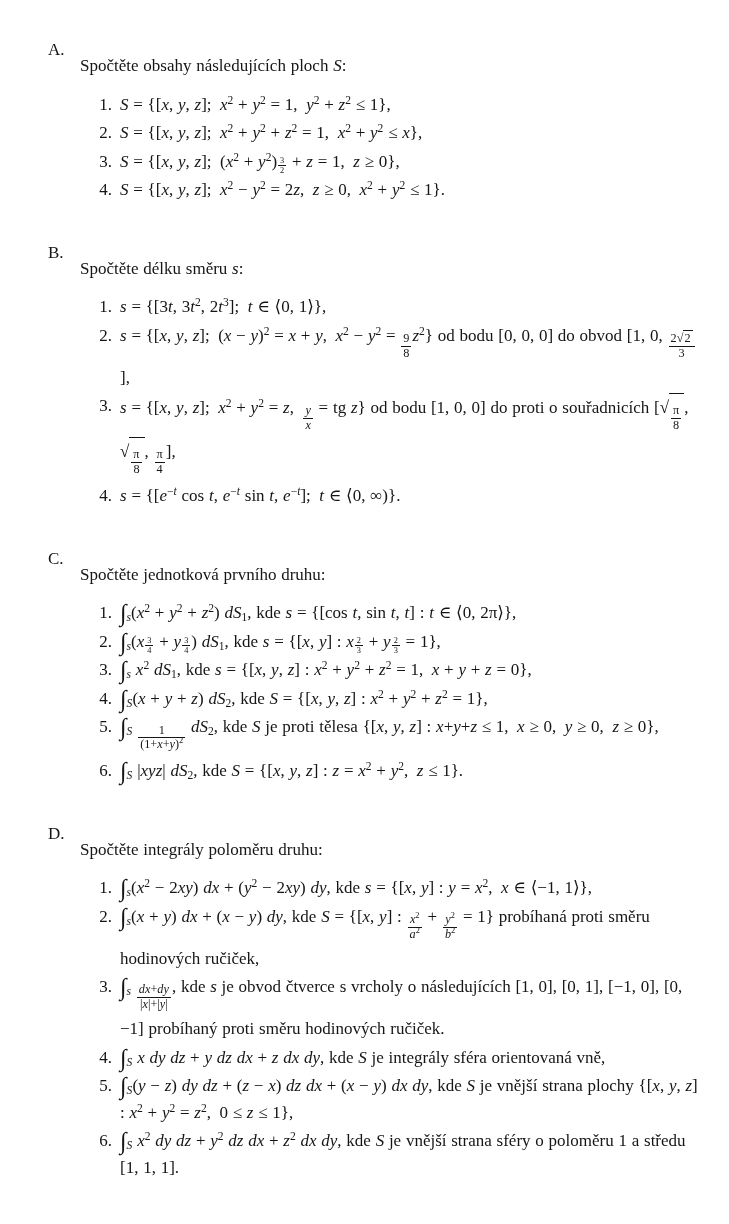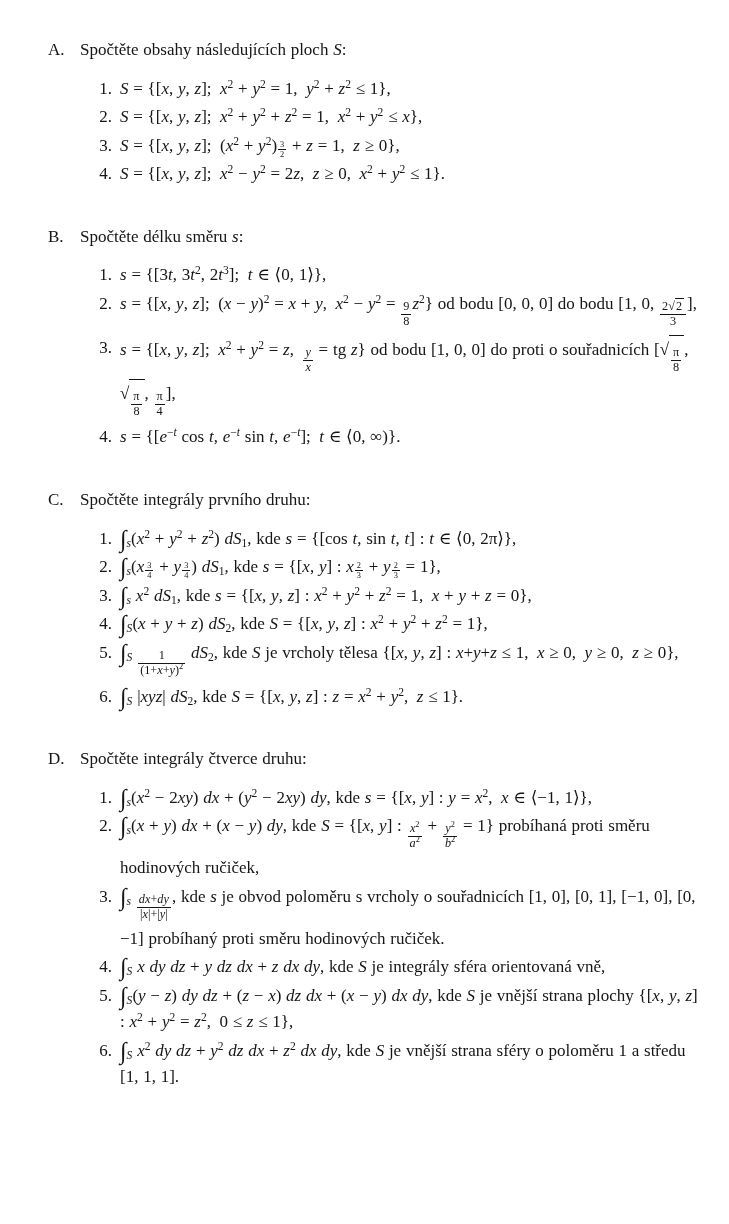--- a/index.html
+++ b/index.html
@@ -15,21 +15,21 @@
   }
   .page { padding: 37px 30px 0 48px; }
 
   .section { margin-bottom: 36px; }
   .section:last-child { margin-bottom: 0; }
   
   .page > .section:first-child .sec-head { clip-path: inset(5px 0 0 0); }
 
   .sec-head { display: flex; margin-bottom: 12px; }
   .sec-letter { flex: none; width: 32px; }
-  .sec-title { flex: 1; }
+  .sec-title { flex: 1; margin-top: 16px; }
 
   ol.items { list-style: none; margin: 0; padding: 0 0 0 44px; }
   li.item { display: flex; margin: 0 0 2px 0; }
   .num { flex: none; width: 20px; text-align: right; margin-right: 8px; }
   .body-txt { flex: 1; }
 
   
   .math i { font-style: italic; }
   .up, .rad { font-style: normal; }
   sup, sub { font-size: 0.68em; line-height: 0; }
@@ -87,21 +87,21 @@
     <ol class="items">
         <li class="item">
     <span class="num">1.</span>
     <span class="body-txt"><span class="math"><i>s</i> = {[3<i>t</i>, 3<i>t</i><sup>2</sup>, 2<i>t</i><sup>3</sup>]; <i>t</i> ∈ ⟨0, 1⟩},</span></span>
   </li>
         <li class="item">
     <span class="num">2.</span>
     <span class="body-txt"><span class="math"><i>s</i> = {[<i>x</i>, <i>y</i>, <i>z</i>]; (<i>x</i> − <i>y</i>)<sup>2</sup> = <i>x</i> + <i>y</i>, <i>x</i><sup>2</sup> − <i>y</i><sup>2</sup> = <span class="fr">
                 <span class="nu">9</span>
                 <span class="de">8</span>
-              </span><i>z</i><sup>2</sup>} </span><span class="text">od bodu </span><span class="math">[0, 0, 0] </span><span class="text">do bodu </span><span class="math">[1, 0, <span class="fr">
+              </span><i>z</i><sup>2</sup>} </span><span class="text">od bodu </span><span class="math">[0, 0, 0] </span><span class="text">do obvod </span><span class="math">[1, 0, <span class="fr">
                 <span class="nu">2<span class="rad">√</span><span class="sqi">2</span></span>
                 <span class="de">3</span>
               </span>],</span></span>
   </li>
         <li class="item">
     <span class="num">3.</span>
     <span class="body-txt"><span class="math"><i>s</i> = {[<i>x</i>, <i>y</i>, <i>z</i>]; <i>x</i><sup>2</sup> + <i>y</i><sup>2</sup> = <i>z</i>, <span class="fr">
                 <span class="nu"><i>y</i></span>
                 <span class="de"><i>x</i></span>
               </span> = <span class="up">tg</span> <i>z</i>} </span><span class="text">od bodu </span><span class="math">[1, 0, 0] </span><span class="text">do proti o souřadnicích </span><span class="math">[<span class="rad">√</span><span class="sqi"><span class="fr">
@@ -117,21 +117,21 @@
   </li>
         <li class="item">
     <span class="num">4.</span>
     <span class="body-txt"><span class="math"><i>s</i> = {[<i>e</i><sup>−<i>t</i></sup> <span class="up">cos</span> <i>t</i>, <i>e</i><sup>−<i>t</i></sup> <span class="up">sin</span> <i>t</i>, <i>e</i><sup>−<i>t</i></sup>]; <i>t</i> ∈ ⟨0, ∞)}.</span></span>
   </li>
       </ol>
   </section>
     <section class="section">
     <div class="sec-head">
       <span class="sec-letter">C.</span>
-      <span class="sec-title"><span class="text">Spočtěte integrály prvního druhu:</span></span>
+      <span class="sec-title"><span class="text">Spočtěte jednotková prvního druhu:</span></span>
     </div>
     <ol class="items">
         <li class="item">
     <span class="num">1.</span>
     <span class="body-txt"><span class="math"><span class="int">∫</span><sub><i>s</i></sub>(<i>x</i><sup>2</sup> + <i>y</i><sup>2</sup> + <i>z</i><sup>2</sup>) <i>dS</i><sub>1</sub>, </span><span class="text">kde </span><span class="math"><i>s</i> = {[<span class="up">cos</span> <i>t</i>, <span class="up">sin</span> <i>t</i>, <i>t</i>] : <i>t</i> ∈ ⟨0, 2π⟩},</span></span>
   </li>
         <li class="item">
     <span class="num">2.</span>
     <span class="body-txt"><span class="math"><span class="int">∫</span><sub><i>s</i></sub>(<i>x</i><sup><span class="fr">
                   <span class="nu">3</span>
@@ -153,32 +153,32 @@
   </li>
         <li class="item">
     <span class="num">4.</span>
     <span class="body-txt"><span class="math"><span class="int">∫</span><sub><i>S</i></sub>(<i>x</i> + <i>y</i> + <i>z</i>) <i>dS</i><sub>2</sub>, </span><span class="text">kde </span><span class="math"><i>S</i> = {[<i>x</i>, <i>y</i>, <i>z</i>] : <i>x</i><sup>2</sup> + <i>y</i><sup>2</sup> + <i>z</i><sup>2</sup> = 1},</span></span>
   </li>
         <li class="item">
     <span class="num">5.</span>
     <span class="body-txt"><span class="math"><span class="int">∫</span><sub><i>S</i></sub> <span class="fr">
                 <span class="nu">1</span>
                 <span class="de">(1+<i>x</i>+<i>y</i>)<sup>2</sup></span>
-              </span> <i>dS</i><sub>2</sub>, </span><span class="text">kde </span><span class="math"><i>S</i> </span><span class="text">je vrcholy tělesa </span><span class="math">{[<i>x</i>, <i>y</i>, <i>z</i>] : <i>x</i>+<i>y</i>+<i>z</i> ≤ 1, <i>x</i> ≥ 0, <i>y</i> ≥ 0, <i>z</i> ≥ 0},</span></span>
+              </span> <i>dS</i><sub>2</sub>, </span><span class="text">kde </span><span class="math"><i>S</i> </span><span class="text">je proti tělesa </span><span class="math">{[<i>x</i>, <i>y</i>, <i>z</i>] : <i>x</i>+<i>y</i>+<i>z</i> ≤ 1, <i>x</i> ≥ 0, <i>y</i> ≥ 0, <i>z</i> ≥ 0},</span></span>
   </li>
         <li class="item">
     <span class="num">6.</span>
     <span class="body-txt"><span class="math"><span class="int">∫</span><sub><i>S</i></sub> |<i>xyz</i>| <i>dS</i><sub>2</sub>, </span><span class="text">kde </span><span class="math"><i>S</i> = {[<i>x</i>, <i>y</i>, <i>z</i>] : <i>z</i> = <i>x</i><sup>2</sup> + <i>y</i><sup>2</sup>, <i>z</i> ≤ 1}.</span></span>
   </li>
       </ol>
   </section>
     <section class="section">
     <div class="sec-head">
       <span class="sec-letter">D.</span>
-      <span class="sec-title"><span class="text">Spočtěte integrály čtverce druhu:</span></span>
+      <span class="sec-title"><span class="text">Spočtěte integrály poloměru druhu:</span></span>
     </div>
     <ol class="items">
         <li class="item">
     <span class="num">1.</span>
     <span class="body-txt"><span class="math"><span class="int">∫</span><sub><i>s</i></sub>(<i>x</i><sup>2</sup> − 2<i>xy</i>) <i>dx</i> + (<i>y</i><sup>2</sup> − 2<i>xy</i>) <i>dy</i>, </span><span class="text">kde </span><span class="math"><i>s</i> = {[<i>x</i>, <i>y</i>] : <i>y</i> = <i>x</i><sup>2</sup>, <i>x</i> ∈ ⟨−1, 1⟩},</span></span>
   </li>
         <li class="item">
     <span class="num">2.</span>
     <span class="body-txt"><span class="math"><span class="int">∫</span><sub><i>s</i></sub>(<i>x</i> + <i>y</i>) <i>dx</i> + (<i>x</i> − <i>y</i>) <i>dy</i>, </span><span class="text">kde </span><span class="math"><i>S</i> = {[<i>x</i>, <i>y</i>] : <span class="fr">
                 <span class="nu"><i>x</i><sup>2</sup></span>
@@ -186,21 +186,21 @@
               </span> + <span class="fr">
                 <span class="nu"><i>y</i><sup>2</sup></span>
                 <span class="de"><i>b</i><sup>2</sup></span>
               </span> = 1} </span><span class="text">probíhaná proti směru hodinových ručiček,</span></span>
   </li>
         <li class="item">
     <span class="num">3.</span>
     <span class="body-txt"><span class="math"><span class="int">∫</span><sub><i>s</i></sub> <span class="fr">
                 <span class="nu"><i>dx</i>+<i>dy</i></span>
                 <span class="de">|<i>x</i>|+|<i>y</i>|</span>
-              </span>, </span><span class="text">kde </span><span class="math"><i>s</i> </span><span class="text">je obvod poloměru s vrcholy o souřadnicích </span><span class="math">[1, 0], [0, 1], [−1, 0], [0, −1] </span><span class="text">probíhaný proti směru hodinových ručiček.</span></span>
+              </span>, </span><span class="text">kde </span><span class="math"><i>s</i> </span><span class="text">je obvod čtverce s vrcholy o následujících </span><span class="math">[1, 0], [0, 1], [−1, 0], [0, −1] </span><span class="text">probíhaný proti směru hodinových ručiček.</span></span>
   </li>
         <li class="item">
     <span class="num">4.</span>
     <span class="body-txt"><span class="math"><span class="int">∫</span><sub><i>S</i></sub> <i>x</i> <i>dy</i> <i>dz</i> + <i>y</i> <i>dz</i> <i>dx</i> + <i>z</i> <i>dx</i> <i>dy</i>, </span><span class="text">kde </span><span class="math"><i>S</i> </span><span class="text">je integrály sféra orientovaná vně,</span></span>
   </li>
         <li class="item">
     <span class="num">5.</span>
     <span class="body-txt"><span class="math"><span class="int">∫</span><sub><i>S</i></sub>(<i>y</i> − <i>z</i>) <i>dy</i> <i>dz</i> + (<i>z</i> − <i>x</i>) <i>dz</i> <i>dx</i> + (<i>x</i> − <i>y</i>) <i>dx</i> <i>dy</i>, </span><span class="text">kde </span><span class="math"><i>S</i> </span><span class="text">je vnější strana plochy </span><span class="math">{[<i>x</i>, <i>y</i>, <i>z</i>] : <i>x</i><sup>2</sup> + <i>y</i><sup>2</sup> = <i>z</i><sup>2</sup>, 0 ≤ <i>z</i> ≤ 1},</span></span>
   </li>
         <li class="item">

